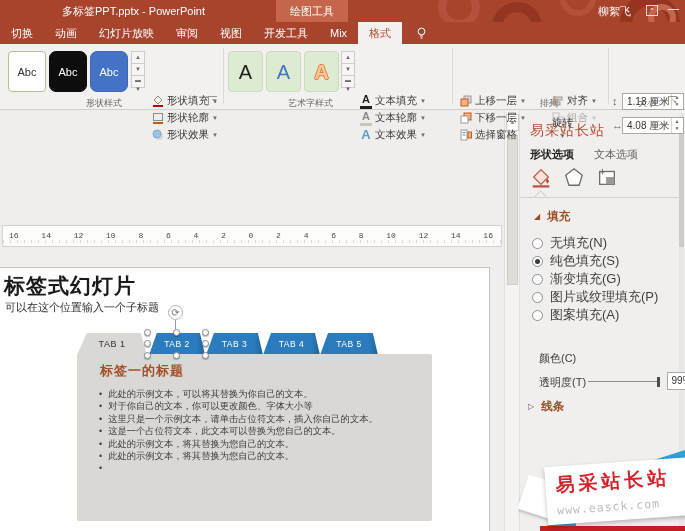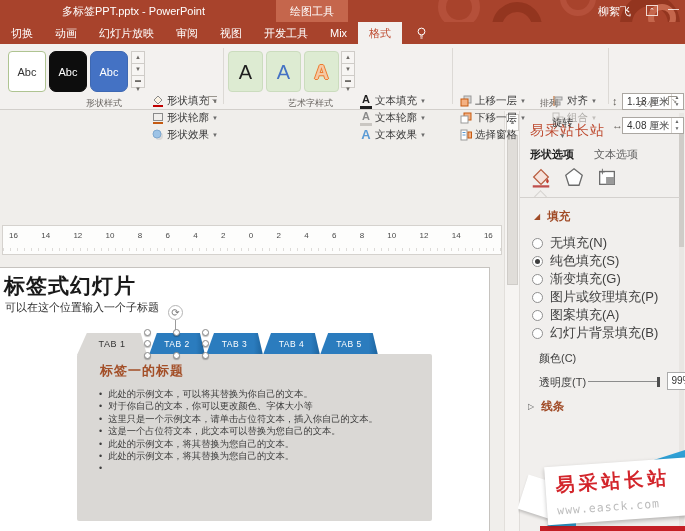--- a/index.html
+++ b/index.html
@@ -34,21 +34,21 @@
   .gal-btn { width:14px; height:13px; border:1px solid #CFCCC8; background:#F7F5F3; color:#6d6a66; font-size:6px; text-align:center; line-height:11px; margin-bottom:-1px; }
   .rbtn { position:absolute; height:16px; display:flex; align-items:center; gap:3px; font-size:10.5px; color:#3b3b3b; white-space:nowrap; }
   .drop { font-size:6px; color:#6b6b6b; }
   .aico { font-weight:bold; font-size:11px; line-height:10px; display:inline-block; text-align:center; width:12px; }
   .abar { display:block; height:3px; width:12px; margin-top:1px; }
   .spinbox { position:absolute; width:62px; height:17px; background:#fff; border:1px solid #ABA7A2; font-size:10px; color:#333; line-height:15px; padding-left:4px; }
   .spin-arrows { position:absolute; right:1px; top:0; width:11px; height:15px; font-size:5px; color:#666; text-align:center; line-height:7px; border-left:1px solid #D8D5D1; }
   .sizeico { position:absolute; font-size:11px; color:#66625d; }
 
   
-  .ruler { position:absolute; left:2px; top:114px; width:500px; height:30px; background:#FDFDFC; border:1px solid #D5D2CE; display:flex; align-items:center; z-index:5; }
+  .ruler { position:absolute; left:2px; top:114px; width:500px; height:22px; background:#FDFDFC; border:1px solid #D5D2CE; display:flex; align-items:center; z-index:5;font-family:Liberation Mono, monospace; }
   .ruler-nums { position:absolute; left:6px; right:8px; top:0; height:18px; display:flex; justify-content:space-between; align-items:center; }
   .ruler-nums span { font-size:8px; color:#4a4a4a; }
   .ruler-ticks { position:absolute; left:0; right:0; bottom:3px; height:3px; background:repeating-linear-gradient(90deg,#C8C5C1 0 1px, transparent 1px 7px); opacity:.6; }
 
   
   .editor { position:absolute; left:0; top:111px; width:504px; height:420px; background:#F0EEEB; }
   .slide { position:absolute; left:0; top:156px; width:490px; height:375px; background:#FFFFFF; border-top:1px solid #C6C3BF; border-right:1px solid #C6C3BF; }
   .slide-title { position:absolute; left:4px; top:4px; font-size:21px; font-weight:bold; color:#1a1a1a; letter-spacing:1px; white-space:nowrap; }
   .slide-sub { position:absolute; left:5px; top:32px; font-size:11px; color:#2e2e2e; white-space:nowrap; }
   .rot-line { position:absolute; left:175px; top:52px; width:1px; height:12px; background:#9a9a9a; }
@@ -407,24 +407,20 @@
         <span class="lbl">渐变填充(G)</span>
     </div>
     <div class="fopt" style="top:177px;justify-content:flex-end;">
       <span class="radio"></span>
         <span class="lbl">图片或纹理填充(P)</span>
     </div>
     <div class="fopt" style="top:195px;">
       <span class="radio"></span>
         <span class="lbl">图案填充(A)</span>
     </div>
-    <div class="fopt" style="top:213px;">
-      <span class="radio"></span>
-        <span class="lbl">幻灯片背景填充(B)</span>
-    </div>
 
     <div class="pane-colorlbl" style="top:240px;">颜色(C)</div>
     <div class="pane-translbl" style="top:264px;">透明度(T)</div>
     <div class="slider-track" style="left:68px; top:270px; width:72px;"></div>
     <div class="slider-handle" style="left:137px; top:266px;"></div>
     <div class="trans-box" style="top:261px;">99%</div>
 
     <div class="sec-head" style="left:8px; top:288px;">
       <span class="sec-tri" style="color:#5f5f5f;">▷</span>
       <span style="font-weight:bold;">线条</span>

